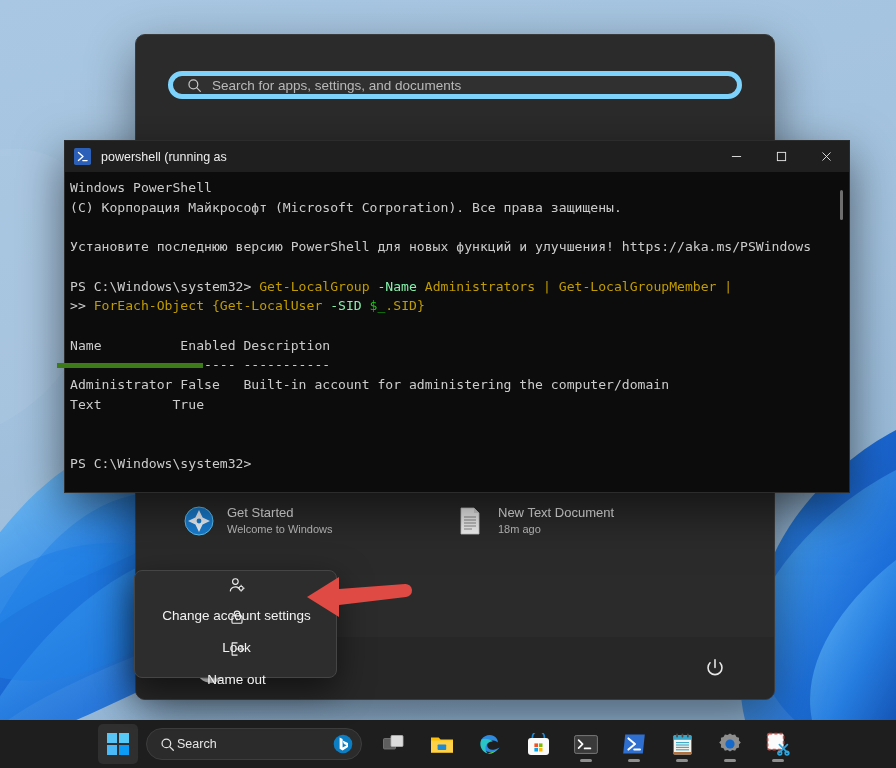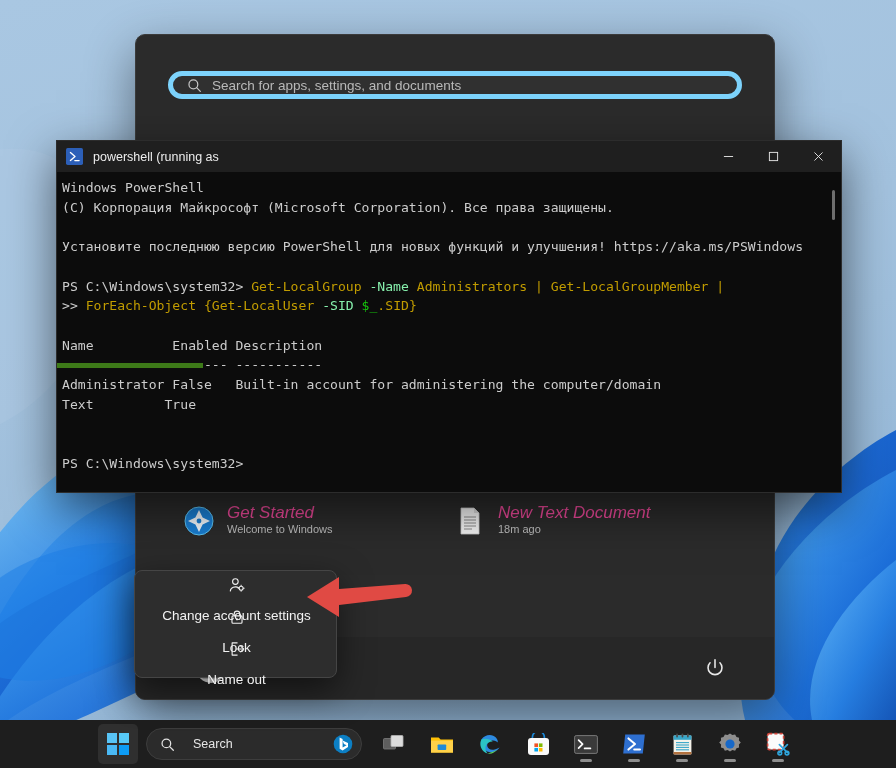--- a/index.html
+++ b/index.html
@@ -32,21 +32,21 @@
     padding: 0 14px;
   }
   #start-search .ph { color: #b9b9b9; font-size: 13.5px; }
   .mag { width: 15px; height: 15px; flex: none; }
 
   .reco {
     position: absolute; left: 0; right: 0; top: 470px;
     display: flex; padding: 0 48px; gap: 0;
   }
   .reco-item { display: flex; align-items: center; gap: 13px; width: 50%; }
-  .reco-txt .t1 { color: #ec4899; font-size: 17px; line-height: 16px; font-style: italic; }
+  .reco-txt .t1 { color: #e5e5e5; font-size: 13px; line-height: 16px; }
   .reco-txt .t2 { color: #bdbdbd; font-size: 11px; line-height: 16px; }
 
   .acct-bar {
     position: absolute; left: 0; right: 0; bottom: 0; height: 62px;
     background: #272727; display: flex; align-items: center;
     padding: 0 48px 0 60px;
   }
   .acct-left { display: flex; align-items: center; gap: 14px; }
   .acct-name { color: #f1f1f1; font-size: 13px; }
   .pwr { margin-left: auto; width: 22px; height: 22px; cursor: pointer; }
@@ -60,21 +60,21 @@
   }
   .ctx-item {
     display: flex; align-items: center; gap: 14px;
     height: 32px; padding: 0 12px 0 14px; cursor: default; flex-direction: column;
   }
   .ctx-label { color: #f2f2f2; font-size: 13.5px; }
   .ctx-ico { width: 18px; height: 18px; flex: none; }
 
   
   #ps-win {
-    position: absolute; left: 56px; top: 140px; width: 786px; height: 353px;
+    position: absolute; left: 64px; top: 140px; width: 786px; height: 353px;
     background: #0c0c0c; z-index: 30;
     box-shadow: 0 16px 44px rgba(0,0,0,.55);
     border: 1px solid #2c2c2c;
     display: flex; flex-direction: column;
   }
   #ps-title {
     height: 31px; background: #1f1f1f; display: flex; align-items: center;
     flex: none; padding-left: 9px;
   }
   .ps-ico { width: 17px; height: 17px; flex: none; }
@@ -123,21 +123,21 @@
     cursor: default;
   }
   .tb-btn.active { background: #2f2f2f; }
   .tb-ind {
     position: absolute; bottom: 2px; left: 50%; transform: translateX(-50%);
     width: 12px; height: 3px; border-radius: 2px; background: #8e8e8e;
   }
   #tb-search {
     width: 216px; height: 32px; border-radius: 16px; background: #2b2b2b;
     border: 1px solid #3d3d3d; display: flex; align-items: center;
-    gap: 18px; padding: 0 8px 0 13px; margin-right: 4px;
+    gap: 2px; padding: 0 8px 0 13px; margin-right: 4px;
   }
   #tb-search .lbl { color: #e6e6e6; font-size: 12.5px; }
 </style>
 </head>
 <body>
 
 <div id="screen">
 
   <div class="wall">
     <svg viewBox="0 0 896 768" preserveAspectRatio="none" aria-hidden="true">

